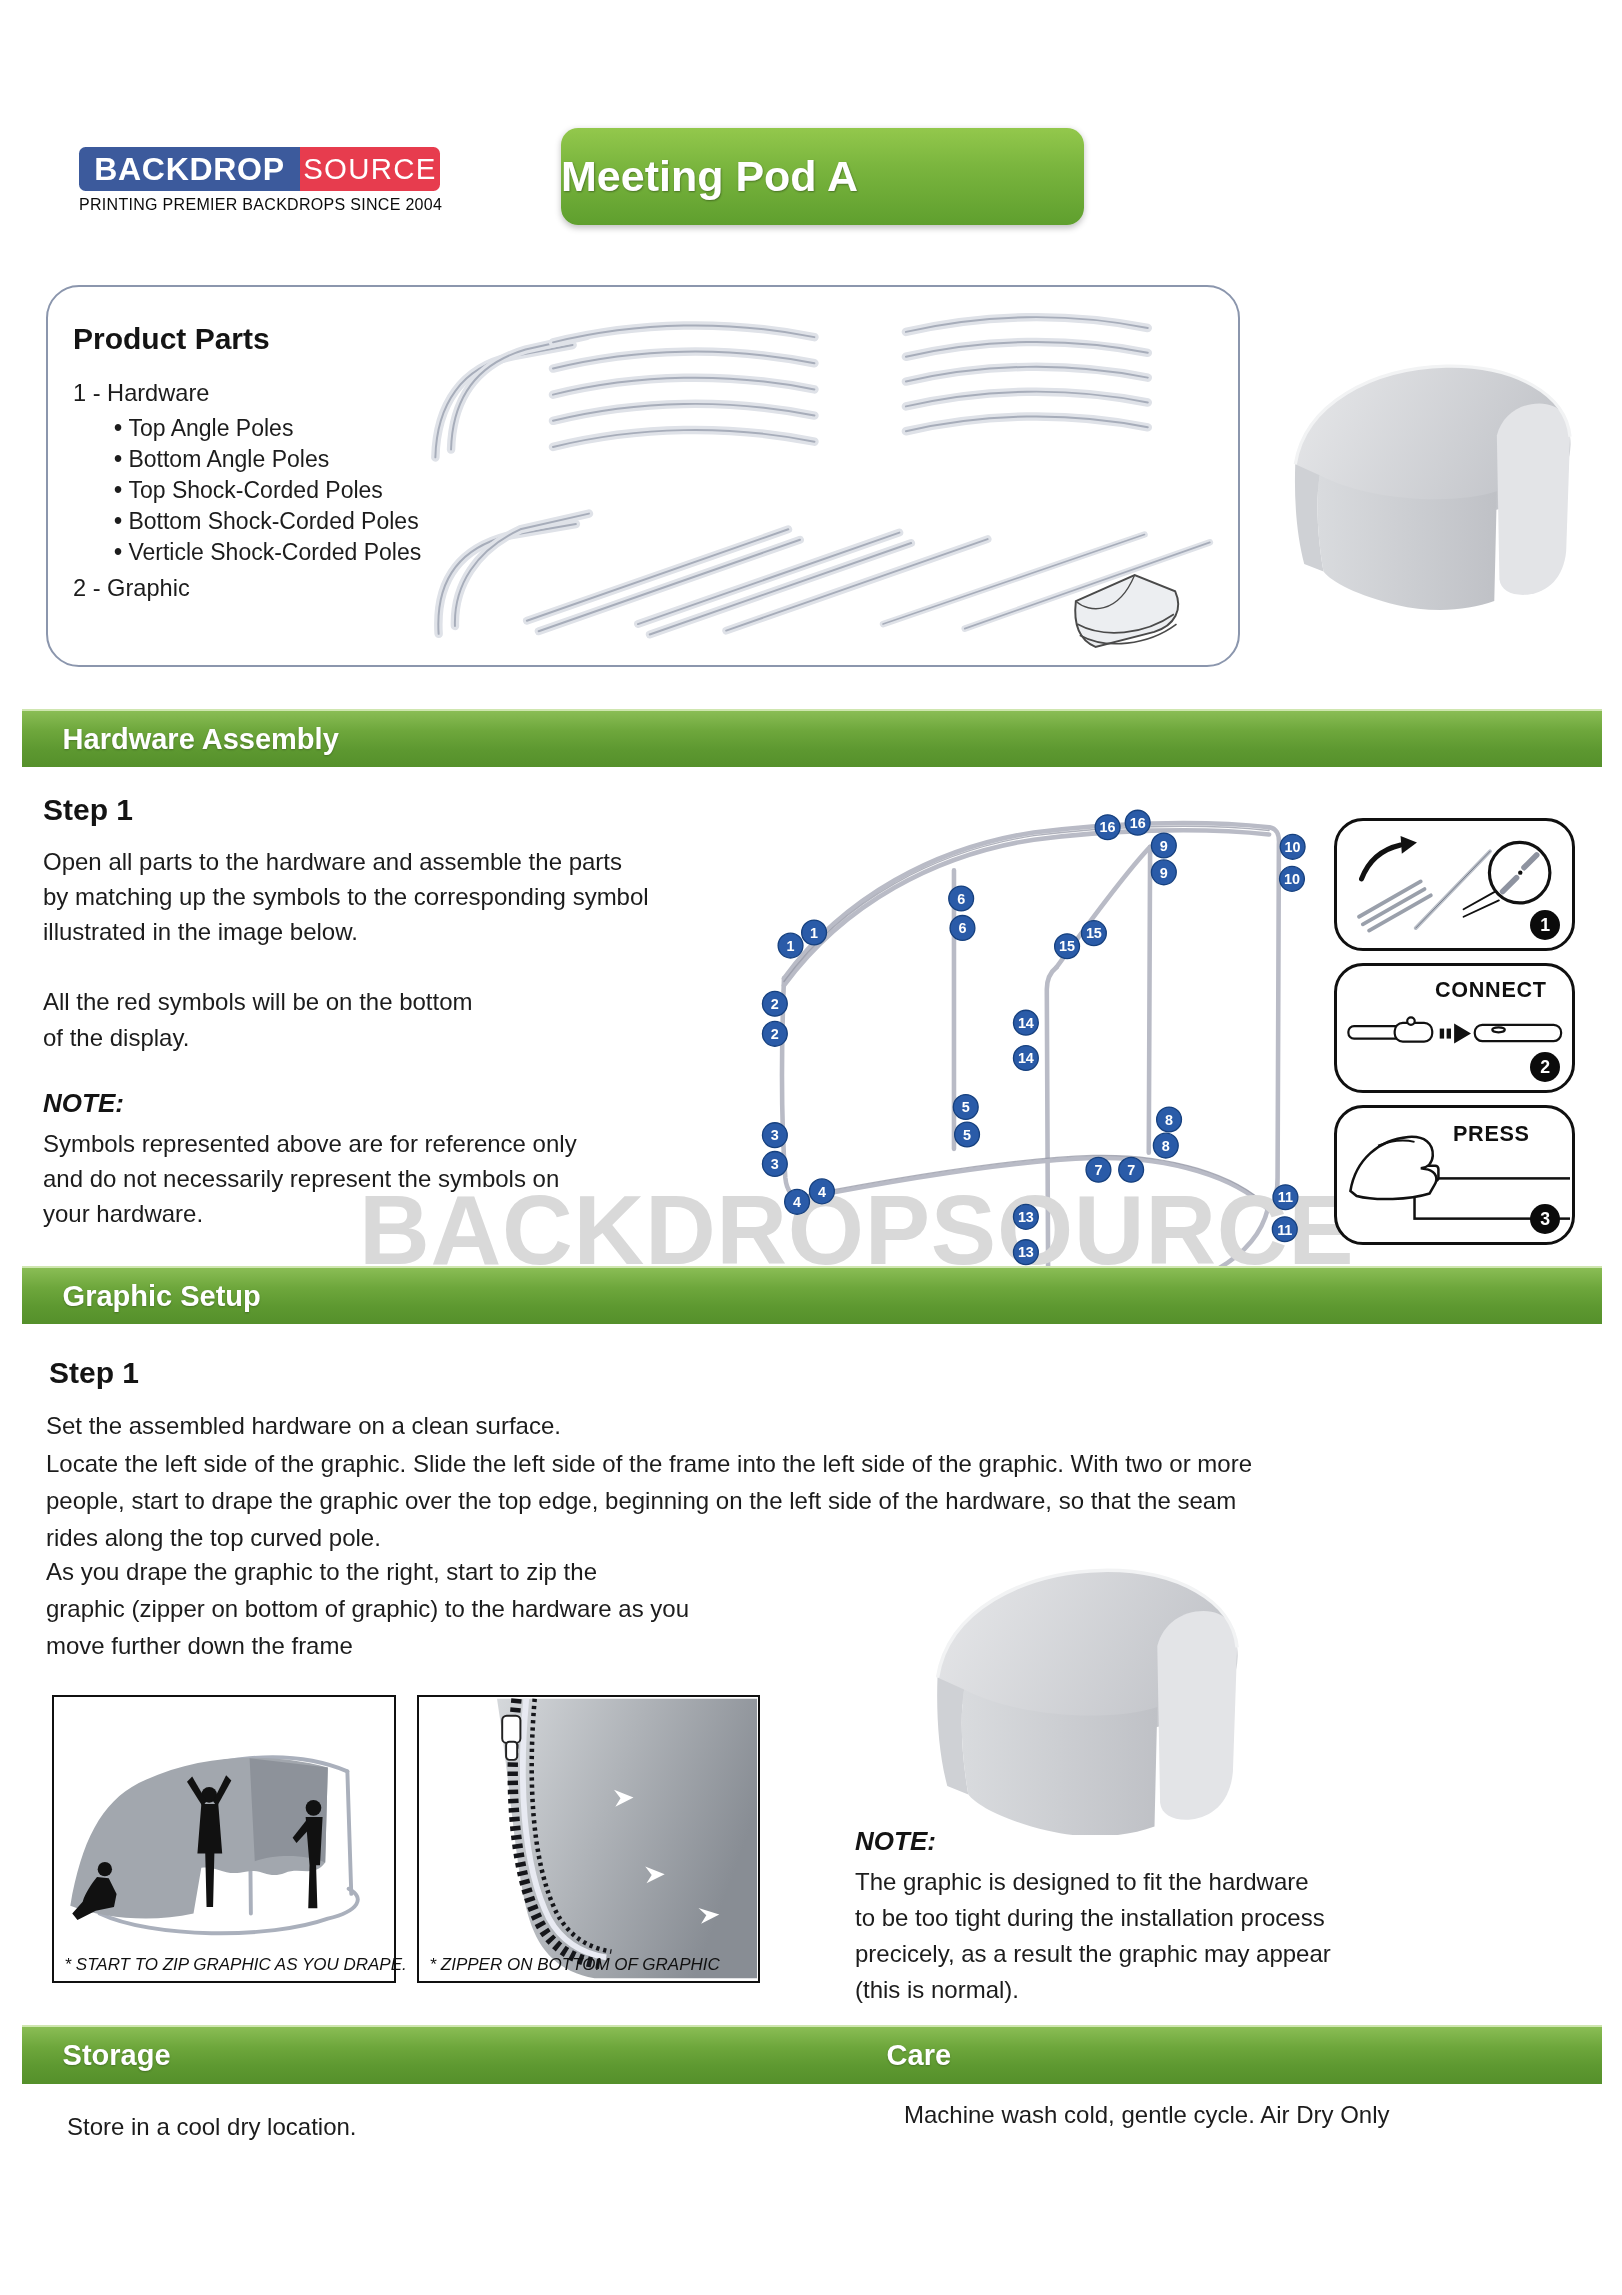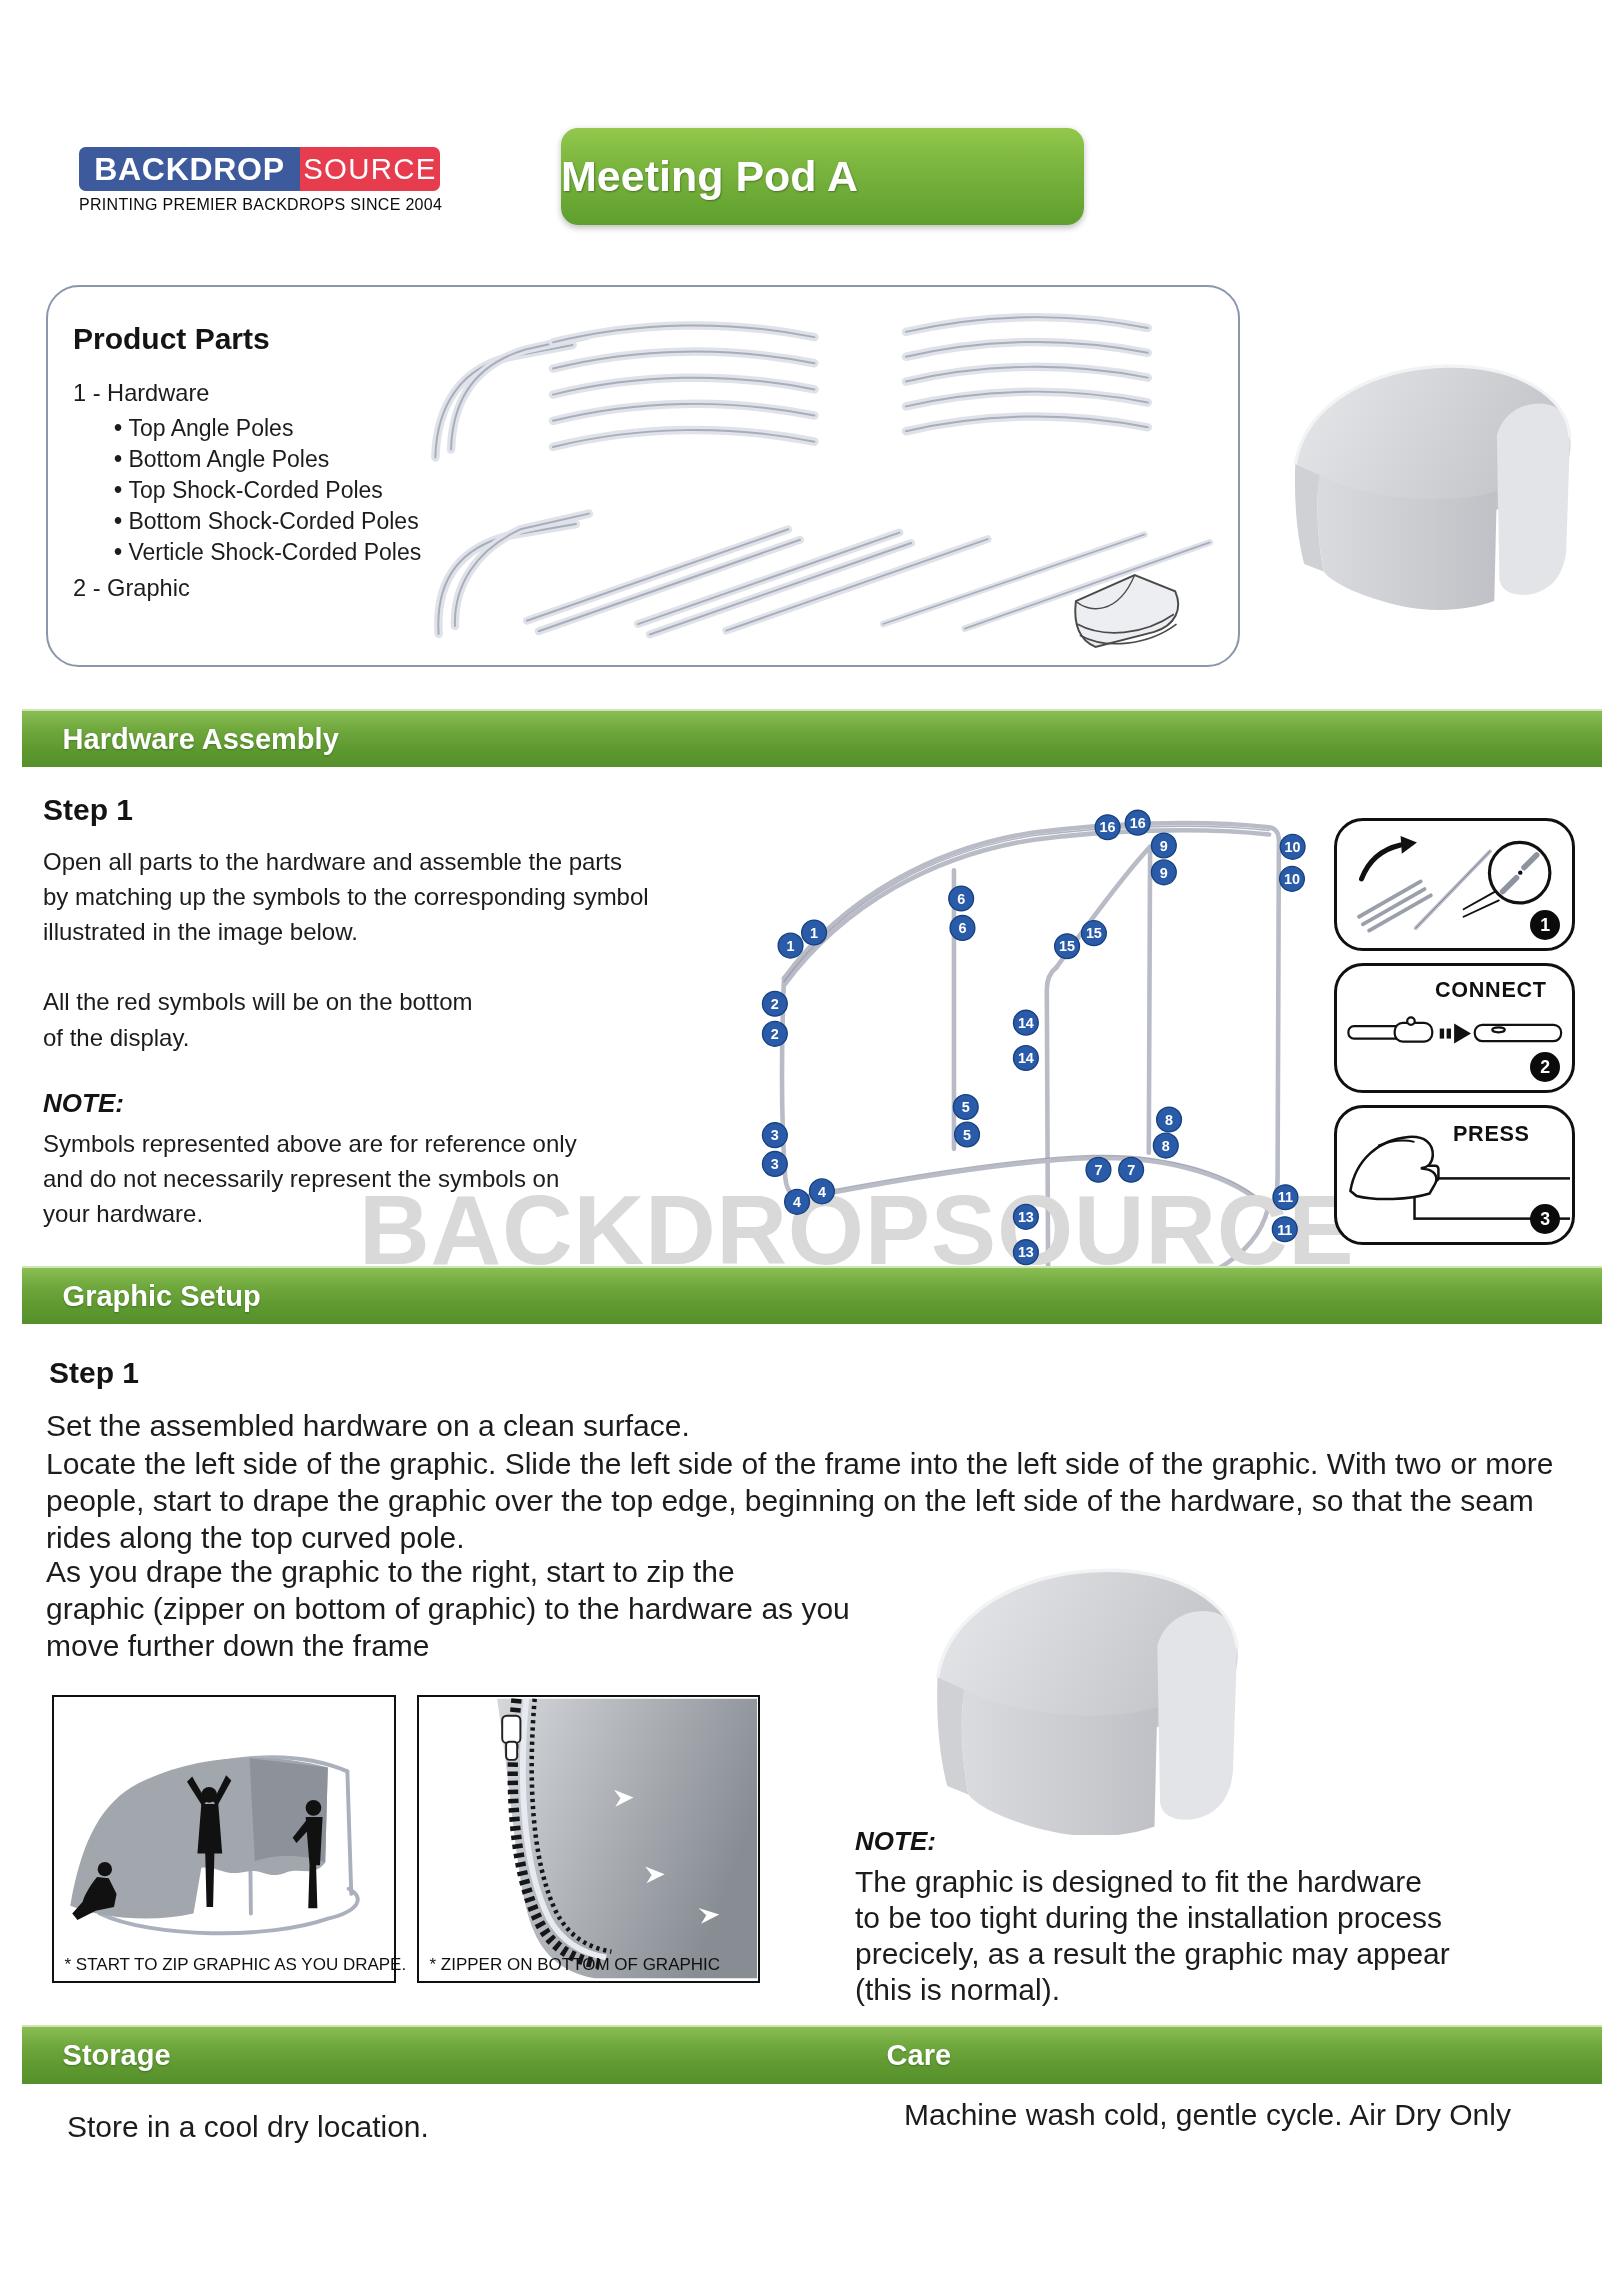--- a/index.html
+++ b/index.html
@@ -42,41 +42,41 @@
   .parts-list{left:73px;top:378px;font-size:23px;line-height:31px;}
   .parts-list .lead{font-size:23.6px;margin-bottom:3.9px;}
   .parts-list ul{list-style:none;margin:4px 0 0 41px;padding:0;}
   .parts-list li::before{content:"• ";font-weight:700;}
   .parts-list .tail{font-size:23.6px;margin-top:5.2px;}
 
   
   .step-head{font-size:30px;font-weight:700;color:#141414;}
   .body-text{font-size:24px;line-height:35px;}
   .body-text div{white-space:nowrap;}
-  .gs-text{font-size:30px;line-height:37px;}
+  .gs-text{font-size:24px;line-height:37px;}
   .gs-text div{white-space:nowrap;}
   .note-head{font-size:26px;font-weight:700;font-style:italic;color:#141414;}
 
   
   .watermark{left:359px;top:1181px;font-size:98px;font-weight:700;color:#d9d9d9;
     letter-spacing:0.7px;line-height:98px;z-index:2;white-space:nowrap;}
 
   
   .diagram-lines{left:759px;top:805px;z-index:1;}
   .diagram-badges{left:759px;top:805px;z-index:3;}
 
   
   .ibox{width:241px;border:3.9px solid #101010;border-radius:29px;box-sizing:border-box;background:#fff;z-index:4;}
   .ibox .box-label{position:absolute;font-weight:700;color:#101010;letter-spacing:0.7px;}
   .ibox .numbadge{position:absolute;right:11.8px;bottom:7.9px;width:30px;height:30px;border-radius:50%;
     background:#0b0b0b;color:#fff;font-size:17.7px;font-weight:700;display:flex;align-items:center;justify-content:center;}
 
   
   .frame{border:2.6px solid #101010;box-sizing:border-box;background:#fff;}
-  .frame .caption{position:absolute;left:10.5px;bottom:6.5px;font-size:17px;color:#101010;white-space:nowrap;margin-top:16px;}
+  .frame .caption{position:absolute;left:10.5px;bottom:6.5px;font-size:17px;font-style:italic;color:#101010;white-space:nowrap;margin-top:16px;}
 
   
   .sc-label-care{position:absolute;left:865px;top:0;height:100%;display:flex;align-items:center;}
   .sc-label-care span{color:#fff;font-size:29px;font-weight:700;text-shadow:0 1.3px 2px rgba(0,0,0,.25);}
 </style>
 </head>
 <body>
 
 <div class="page">
 

